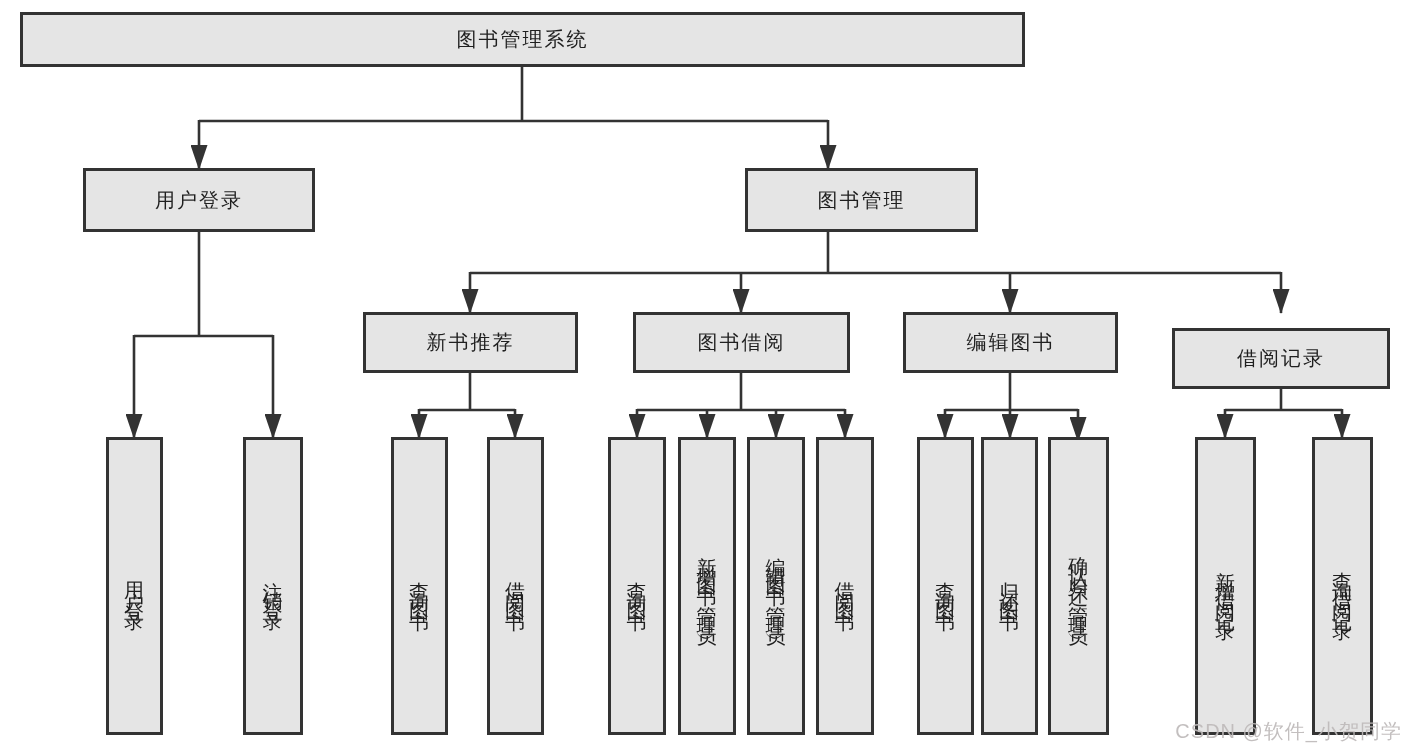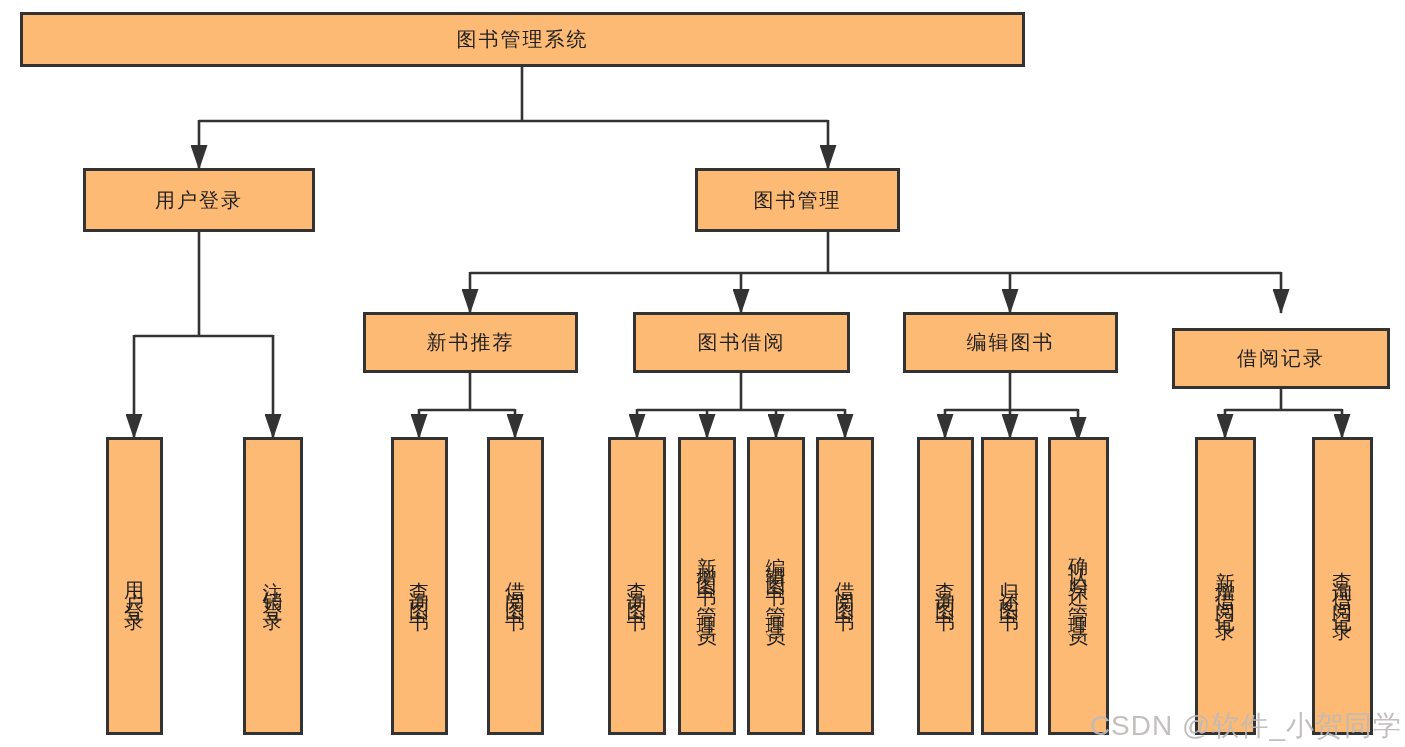--- a/index.html
+++ b/index.html
@@ -5,33 +5,33 @@
 <style>
   html,body { margin:0; padding:0; background:#ffffff; }
   .stage {
     position:relative; width:1405px; height:747px;
     background:#ffffff; overflow:hidden;
     font-family:"Liberation Sans","DejaVu Sans",sans-serif;
   }
   svg.wires { position:absolute; left:0; top:0; width:1405px; height:747px; }
   .node {
     position:absolute; box-sizing:border-box;
-    border:3px solid #333333; background:#fdba74;
+    border:3px solid #333333; background:#e5e5e5;
     display:flex; align-items:center; justify-content:center;
     color:#1f1f1f; z-index:2;
   }
   .hnode { font-size:20px; letter-spacing:2px; }
   .vnode { top:437px; height:298px; font-size:20px; }
   .vnode .lbl {
     writing-mode:vertical-rl; text-orientation:mixed;
     letter-spacing:10px; line-height:1.1;
   }
   .watermark {
     position:absolute; right:3px; bottom:2px;
-    font-size:28px; letter-spacing:1px;
+    font-size:20px; letter-spacing:1px;
     color:rgba(190,186,186,0.92); z-index:5; white-space:nowrap;
   }
 </style>
 </head>
 <body>
 
 <div class="stage">
 
   <svg class="wires" viewBox="0 0 1405 747" xmlns="http://www.w3.org/2000/svg">
     <defs>
@@ -76,21 +76,21 @@
     </g>
   </svg>
 
   <div class="node hnode" style="left:20px;top:12px;width:1005px;height:55px">
     <span class="lbl">图书管理系统</span>
   </div>
 
   <div class="node hnode" style="left:83px;top:168px;width:232px;height:64px">
     <span class="lbl">用户登录</span>
   </div>
-  <div class="node hnode" style="left:695px;top:168px;width:205px;height:64px">
+  <div class="node hnode" style="left:745px;top:168px;width:233px;height:64px">
     <span class="lbl">图书管理</span>
   </div>
 
   <div class="node hnode" style="left:363px;top:312px;width:215px;height:61px">
     <span class="lbl">新书推荐</span>
   </div>
   <div class="node hnode" style="left:633px;top:312px;width:217px;height:61px">
     <span class="lbl">图书借阅</span>
   </div>
   <div class="node hnode" style="left:903px;top:312px;width:215px;height:61px">

